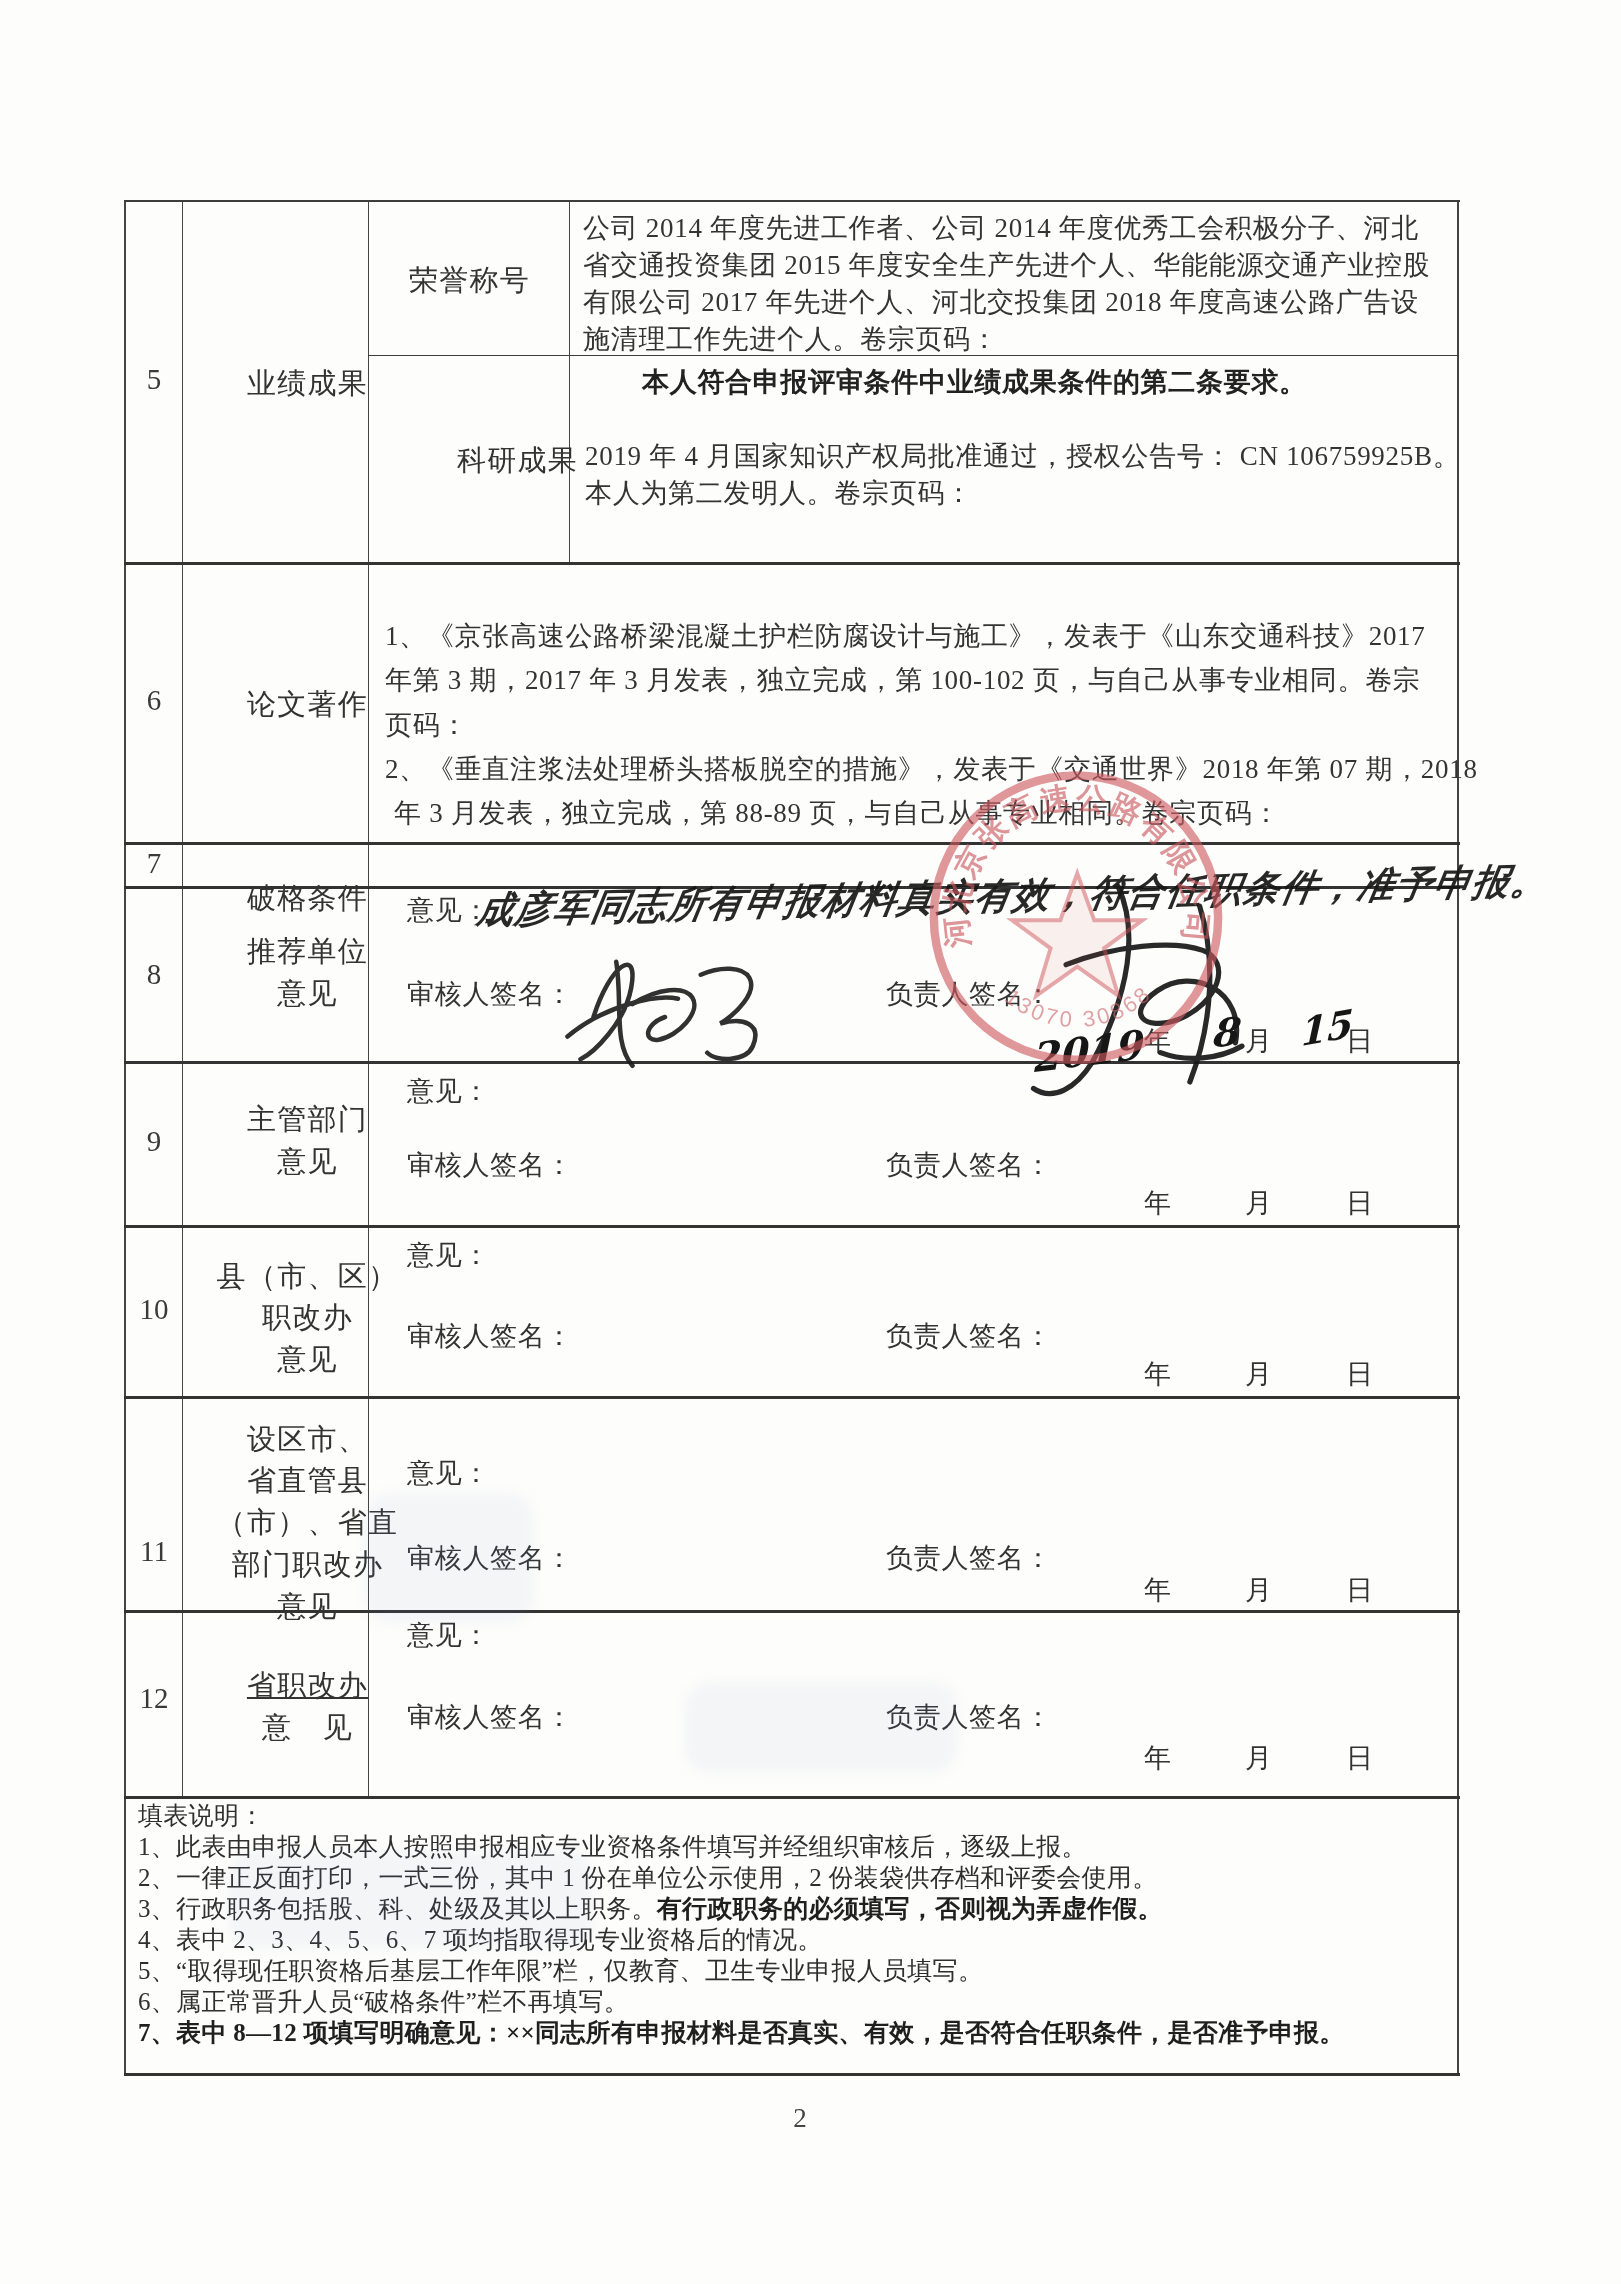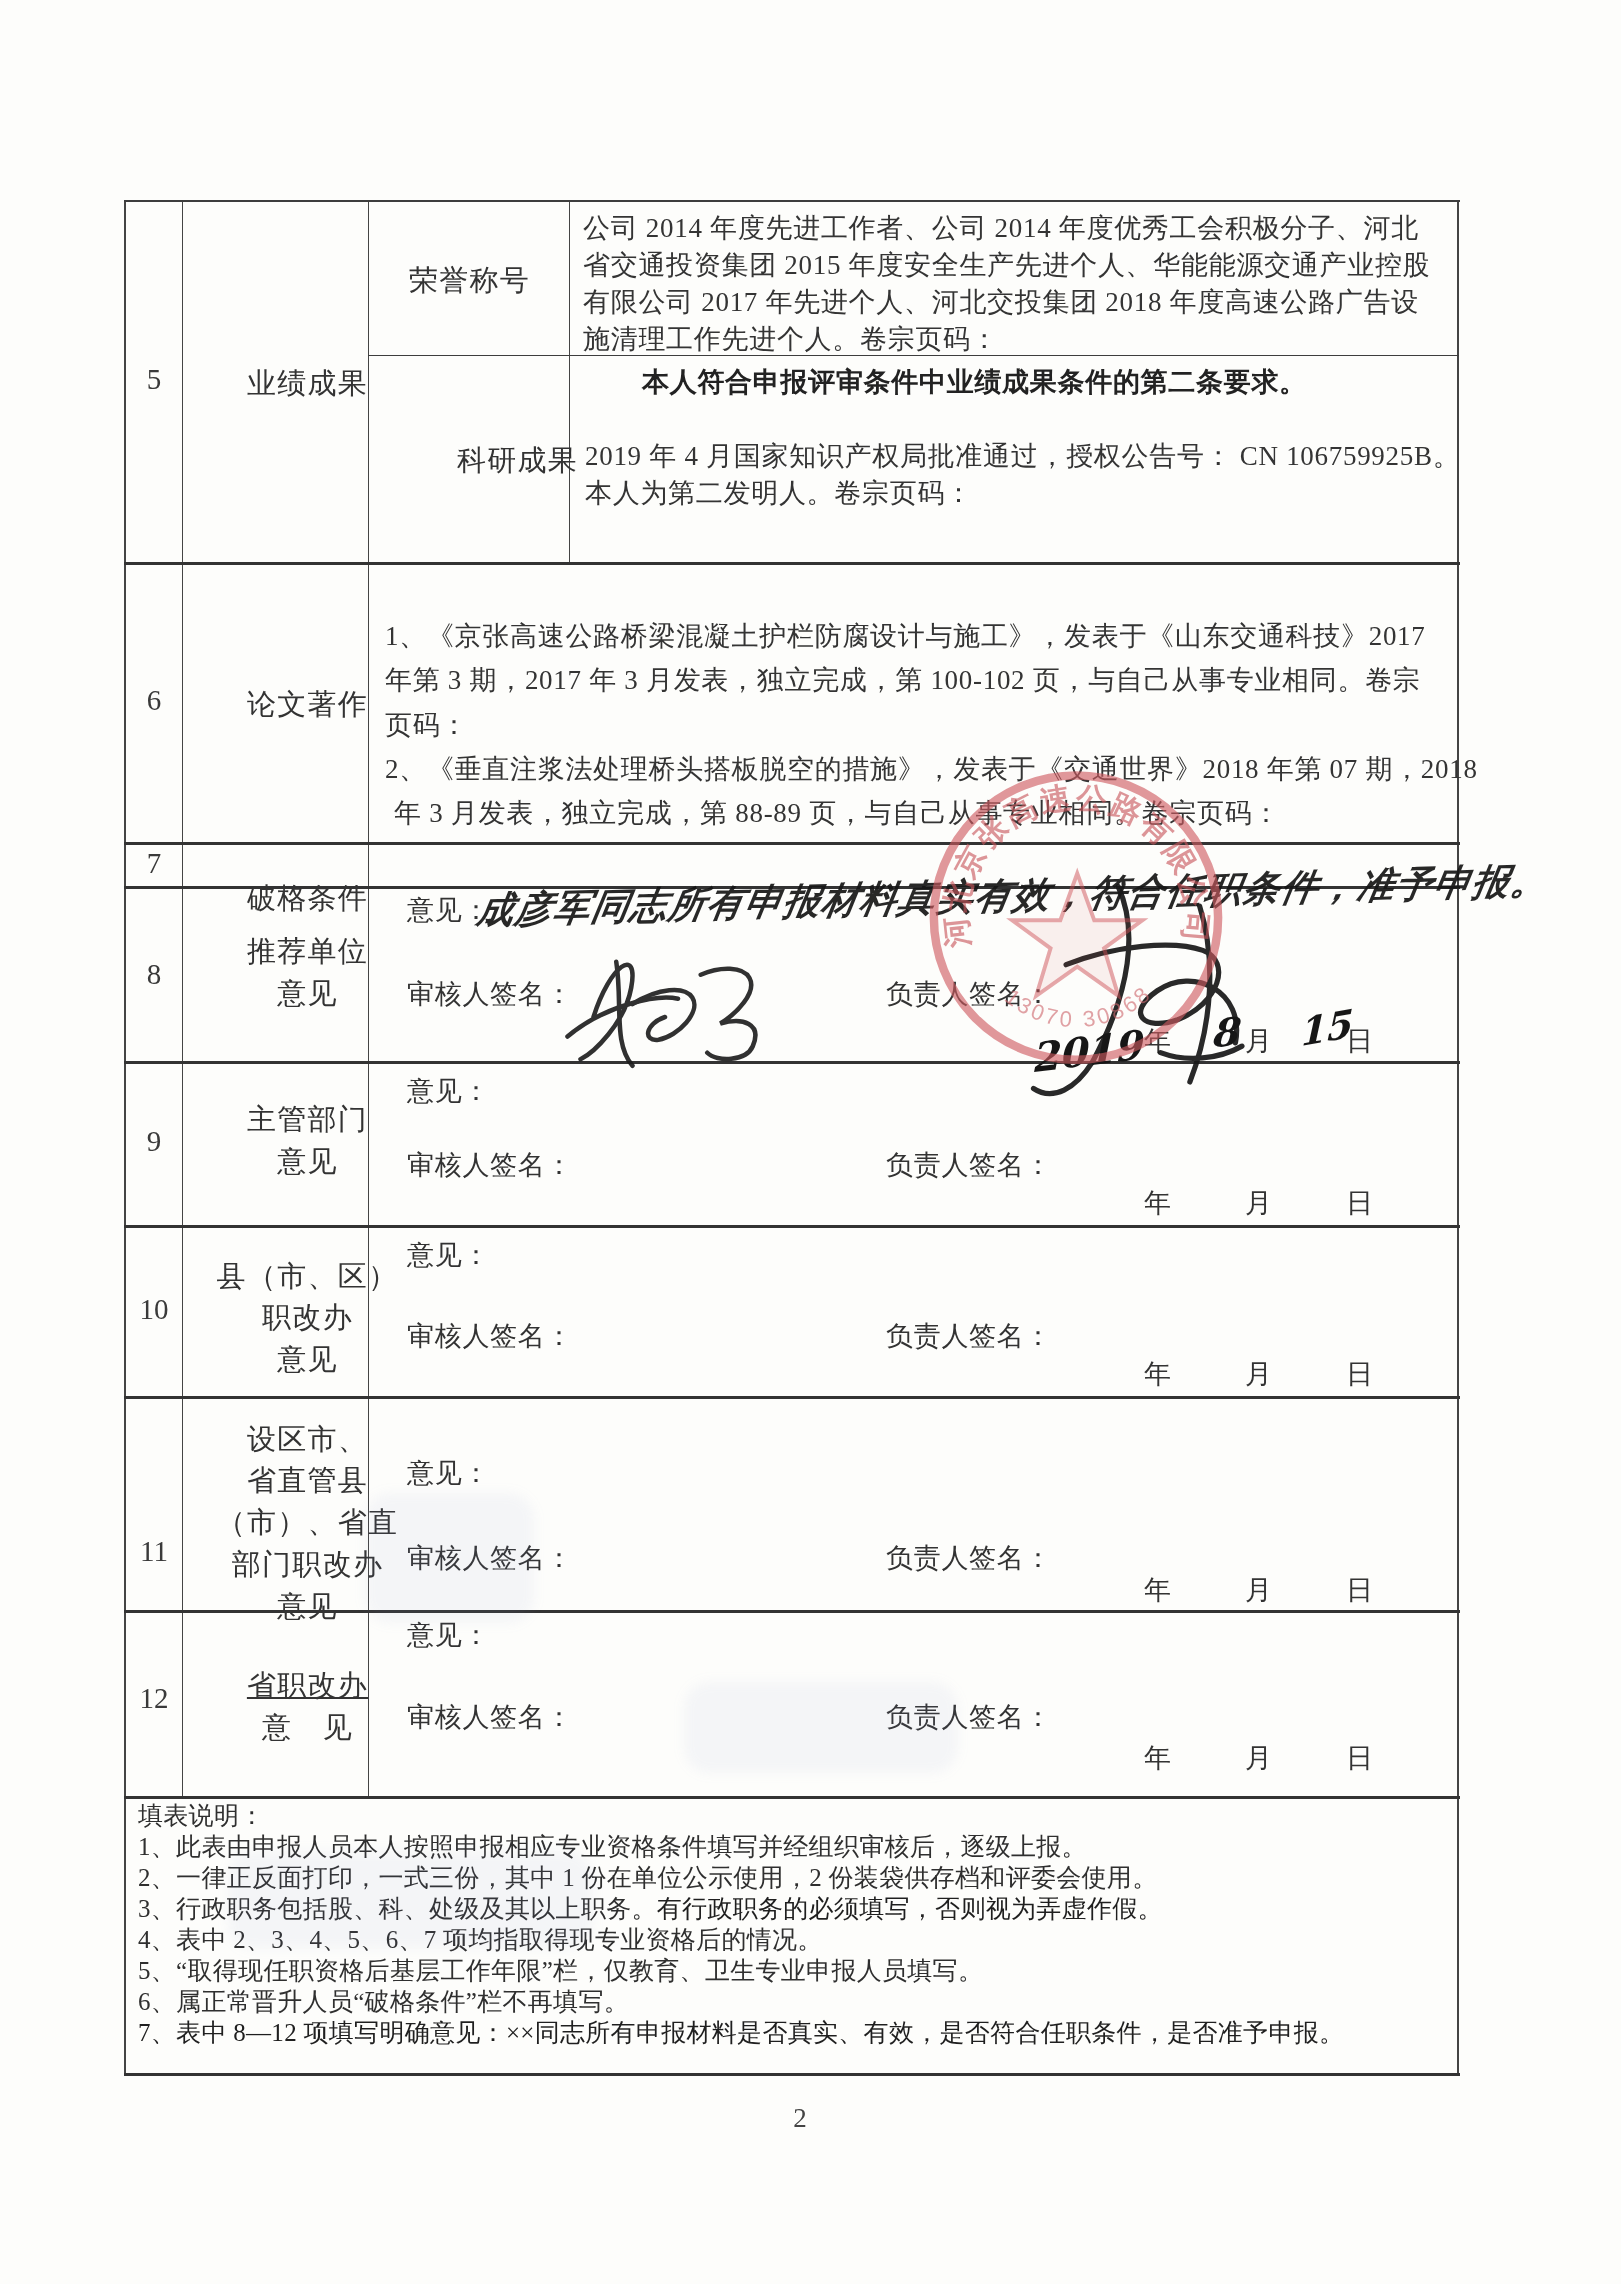--- a/index.html
+++ b/index.html
@@ -13,21 +13,21 @@
   .hline.thick{height:3.3px; background:#333;}
   .vline{position:absolute; background:#444; width:2px;}
   .num{position:absolute; width:60px; text-align:center; font-size:29px; color:#3a3a3a;}
   .lbl{position:absolute; left:183px; width:185px; text-align:center; font-size:29px; letter-spacing:1.3px; color:#333; white-space:nowrap;margin-left:32px;}
   .sublbl{position:absolute; left:370px; width:199px; text-align:center; font-size:29px; letter-spacing:1.3px; color:#333;}
   .cl{position:absolute; font-size:27px; letter-spacing:0.7px; white-space:nowrap; color:#343434;}
   .cl.b{font-weight:bold; color:#222;}
   .flabel{position:absolute; font-size:27px; letter-spacing:0.7px; color:#333; white-space:nowrap;}
   .dchar{position:absolute; font-size:27px; color:#333;}
   .notes{position:absolute; left:138px; top:1800px; width:1314px; font-size:25px; line-height:31px; color:#2f2f2f; letter-spacing:0.3px;}
-  .notes .bold, .cl .bold{font-weight:normal; color:#1f1f1f;}
+  .notes .bold, .cl .bold{font-weight:bold; color:#1f1f1f;}
   .pageno{position:absolute; top:2103px; left:761px; width:78px; text-align:center; font-size:27px; color:#444;}
   .hw{
     position:absolute; font-style:italic; color:#161616;
     font-family:"DejaVu Serif","Liberation Serif",serif;
   }
   .hw-opinion{
     left:477px; top:871px; font-size:37px; font-weight:600; white-space:nowrap;
     transform:rotate(-1.6deg) skewX(-11deg); opacity:.92; letter-spacing:1.3px;
   }
   .hw-year{left:1034px; top:1027px; font-size:40px; transform:rotate(-7deg) skewX(-8deg); font-weight:600;}

